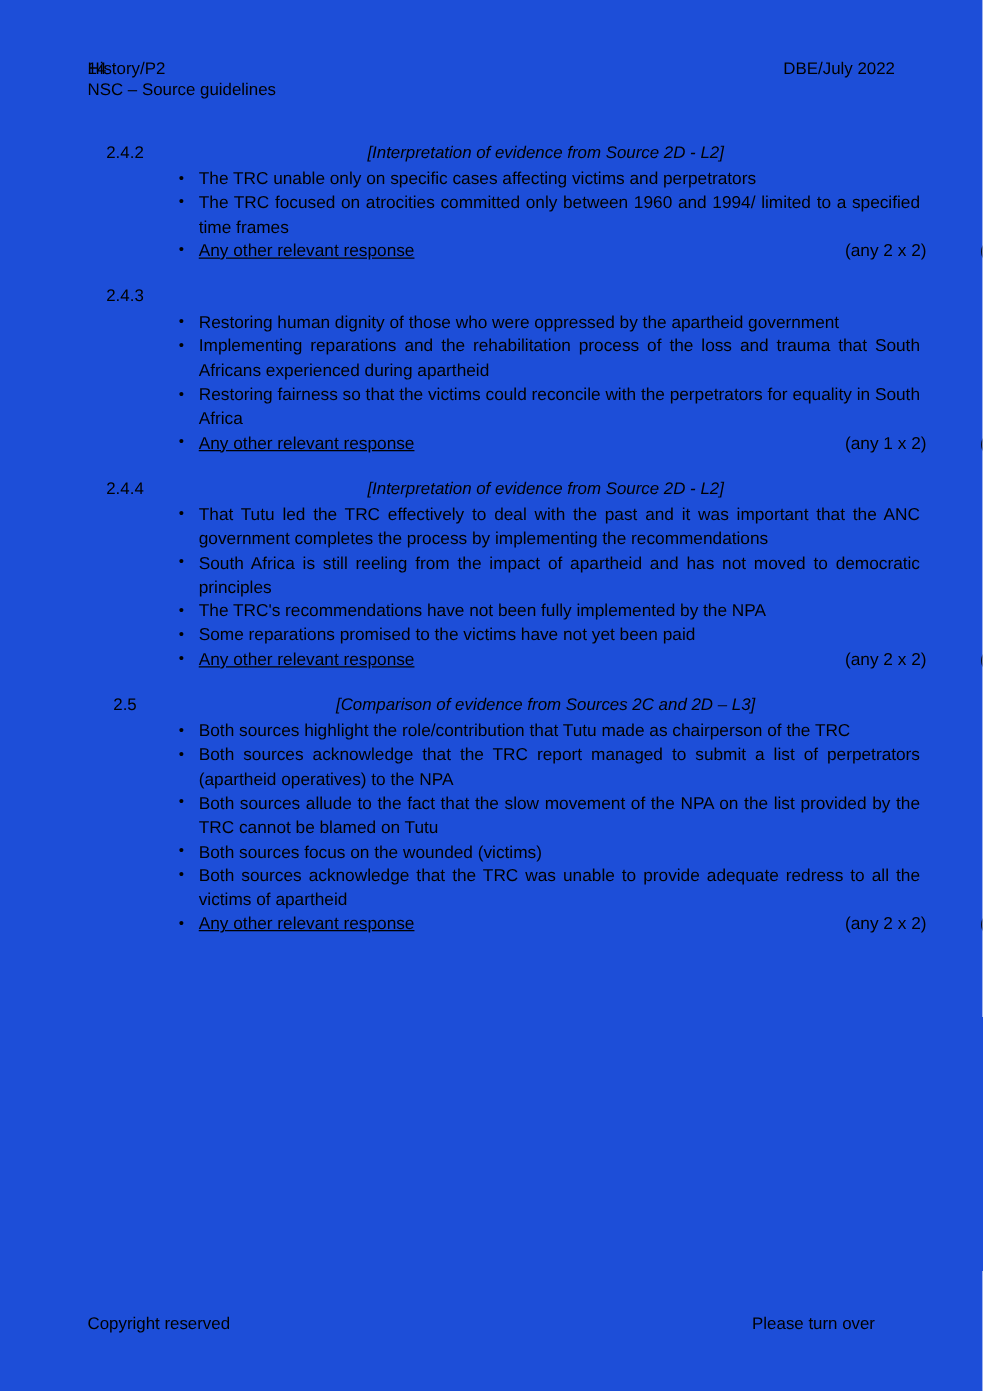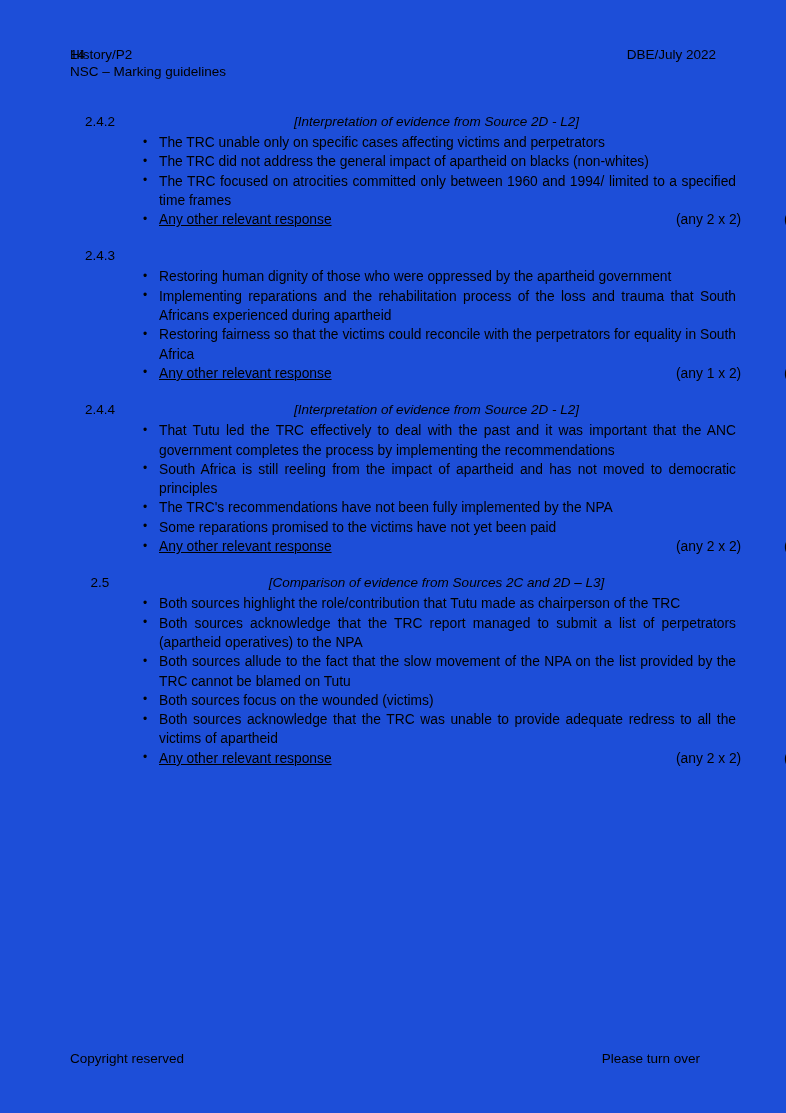--- a/index.html
+++ b/index.html
@@ -164,33 +164,32 @@
 
 <div class="page">
 
   <div class="page-header">
     <div class="hdr-row">
       <span class="hdr-left">History/P2</span>
       <span class="hdr-center">14</span>
       <span class="hdr-right">DBE/July 2022</span>
     </div>
     <div class="hdr-row">
-      <span class="hdr-center">NSC – Marking guidelines</span>
+      <span class="hdr-center">NSC – Source guidelines</span>
     </div>
   </div>
 
   <div class="content">
       <div class="section">
         <div class="sec-head">
           <div class="sec-num">2.4.2</div>
           <div class="sec-title">[Interpretation of evidence from Source 2D - L2]</div>
         </div>
         <ul class="bullets">
           <li>The TRC unable only on specific cases affecting victims and perpetrators</li>
-          <li>The TRC did not address the general impact of apartheid on blacks (non-whites)</li>
           <li>The TRC focused on atrocities committed only between 1960 and 1994/ limited to a specified time frames</li>
           <li class="marks-row"><span class="li-text">Any other relevant response</span><span class="marks-any">(any 2 x 2)</span><span class="marks-val">(4)</span></li>
         </ul>
       </div>
       <div class="section">
         <div class="sec-head">
           <div class="sec-num">2.4.3</div>
         </div>
         <ul class="bullets">
           <li>Restoring human dignity of those who were oppressed by the apartheid government</li>

